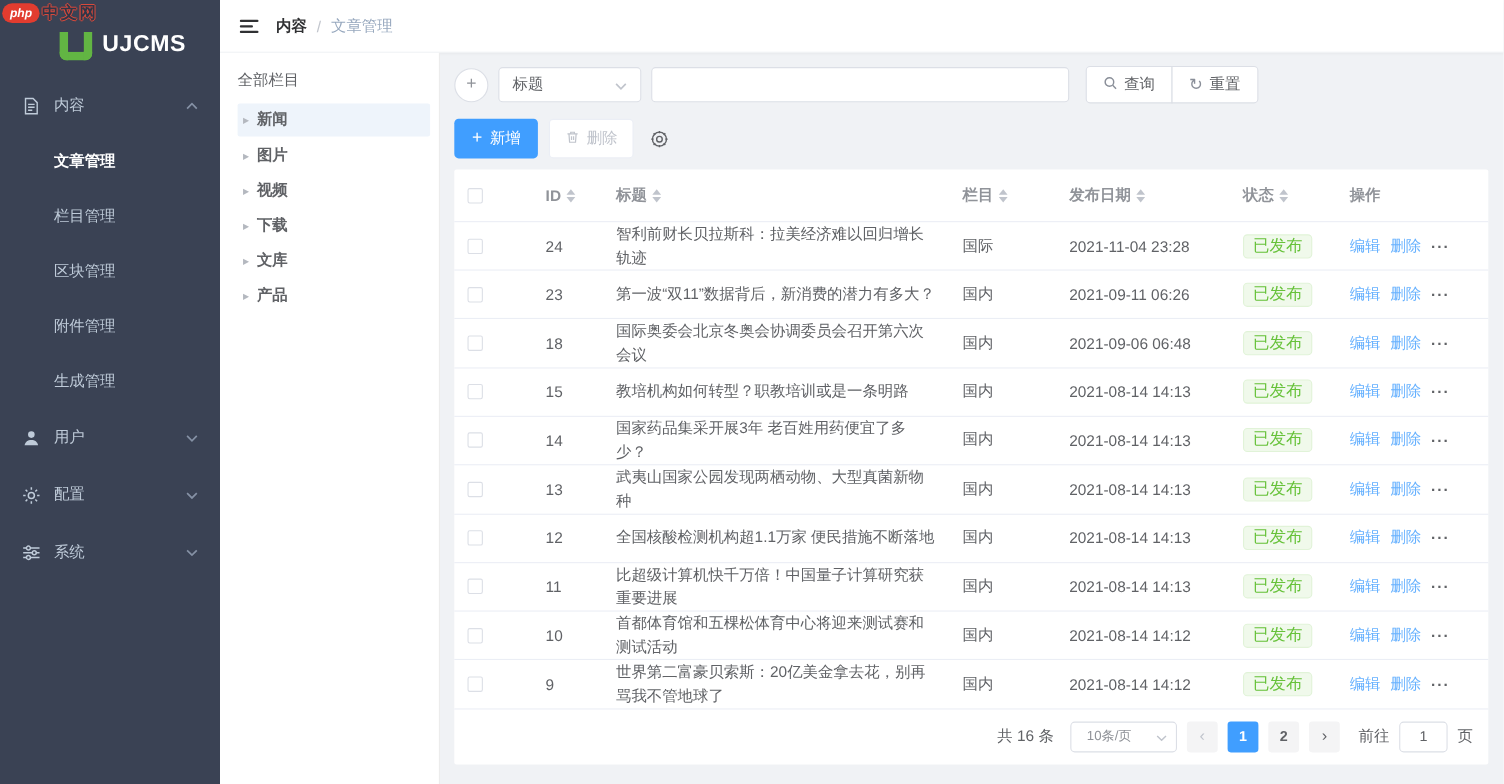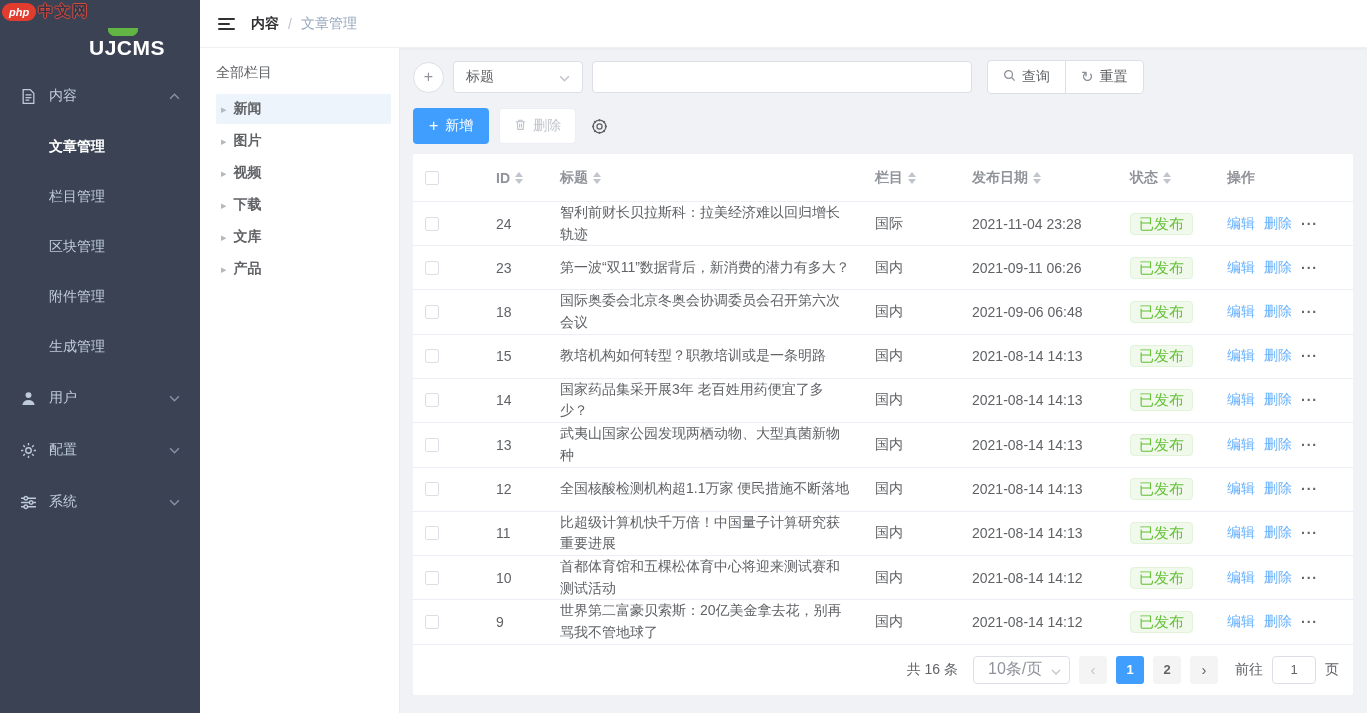--- a/index.html
+++ b/index.html
@@ -2,21 +2,21 @@
 <html style="--primary: #409eff; --link: #66b1ff; --success: #67c23a; --success_bg: #f0f9eb; --success_border: #e1f3d8; --sidebar_bg: #3a4254; --brand_red: #e23c2f; --brand_green: #62b543;"><head>
 <meta charset="utf-8">
 <style>
   * { box-sizing: border-box; margin: 0; padding: 0; }
   html,body { width:1367px; height:713px; overflow:hidden; }
   body { font-family:"Liberation Sans","DejaVu Sans",sans-serif; font-size:14px; color:#606266; background:#f0f2f5; }
   .app { display:flex; height:100%; }
 
   
   .sidebar { width:200px; flex-shrink:0; background:var(--sidebar_bg,#3a4254); color:#bfcbd9; position:relative; }
-  .brand { height:56px; display:flex; align-items:center; padding:24px 0 0 54px; position:relative;flex-direction:column; }
+  .brand { height:56px; display:flex; align-items:center; padding:24px 0 0 54px; position:relative; }
   .php-logo { position:absolute; top:2px; left:2px; display:flex; align-items:center; gap:2px; z-index:2; }
   .php-pill { background:var(--brand_red,#e23c2f); color:#fff; font-style:italic; font-weight:bold; font-size:11px; padding:3px 7px; border-radius:12px; }
   .php-site { font-weight:bold; font-size:15px; letter-spacing:2px; color:#2e3648;
               text-shadow:-1px 0 #d84a3c,1px 0 #d84a3c,0 -1px #d84a3c,0 1px #d84a3c; }
   .ujcms-mark { width:30px; height:26px; border-left:8px solid var(--brand_green,#62b543);
                 border-right:8px solid var(--brand_green,#62b543); border-bottom:8px solid var(--brand_green,#62b543);
                 border-radius:0 0 7px 7px; margin-right:9px; margin-top:4px; }
   .ujcms-name { color:#fff; font-weight:bold; font-size:21px; letter-spacing:.5px; }
   .menu { padding-top:14px; }
   .menu-section { height:52px; display:flex; align-items:center; padding:0 20px; cursor:pointer; }
@@ -92,21 +92,21 @@
   .sort .u { border-bottom:5px solid #c0c4cc; }
   .sort .d { border-top:5px solid #c0c4cc; }
   .badge { display:inline-block; padding:0 8px; height:22px; line-height:20px; font-size:15px; border-radius:4px;
            color:var(--success,#67c23a); background:var(--success_bg,#f0f9eb); border:1px solid var(--success_border,#e1f3d8); }
   .c-ops a { color:var(--link,#66b1ff); cursor:pointer; margin-right:9px; text-decoration:none; }
   .more { color:#606266; font-weight:bold; letter-spacing:1px; cursor:pointer; }
 
   
   .pager { height:50px; display:flex; align-items:center; justify-content:flex-end; gap:9px; padding-right:14px; color:#606266; }
   .total { margin-right:6px; }
-  .size-select { width:97px; height:28px; font-size:16px; color:#909399; padding:0 8px 0 14px; }
+  .size-select { width:97px; height:28px; font-size:12px; color:#909399; padding:0 8px 0 14px; }
   .page { min-width:28px; height:28px; border:none; background:#f4f4f5; color:#606266; border-radius:3px; font-size:13px;
           display:inline-flex; align-items:center; justify-content:center; cursor:pointer; font-weight:bold; }
   .page.active { background:var(--primary,#409eff); color:#fff; }
   .page.nav { font-size:15px; font-weight:normal; }
   .page.disabled { color:#c0c4cc; cursor:default; }
   .pages { display:inline-flex; gap:9px; }
   .goto-label { margin-left:8px; }
   .goto-input { width:44px; height:28px; border:1px solid #dcdfe6; border-radius:4px; text-align:center; color:#606266; font-size:13px; outline:none; }
 </style>
 </head>

